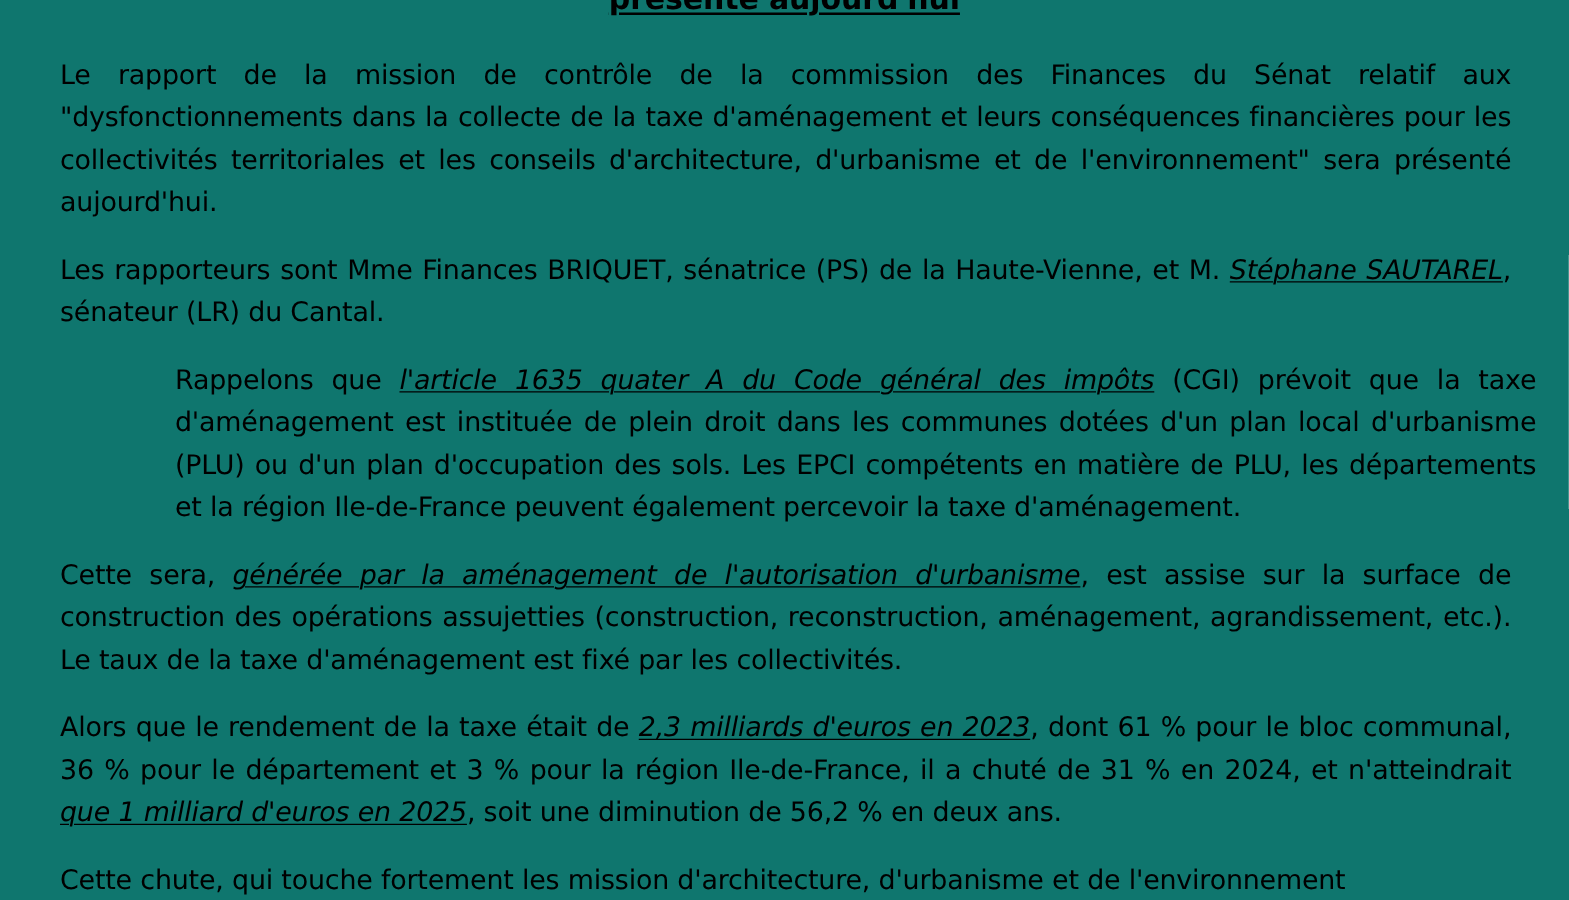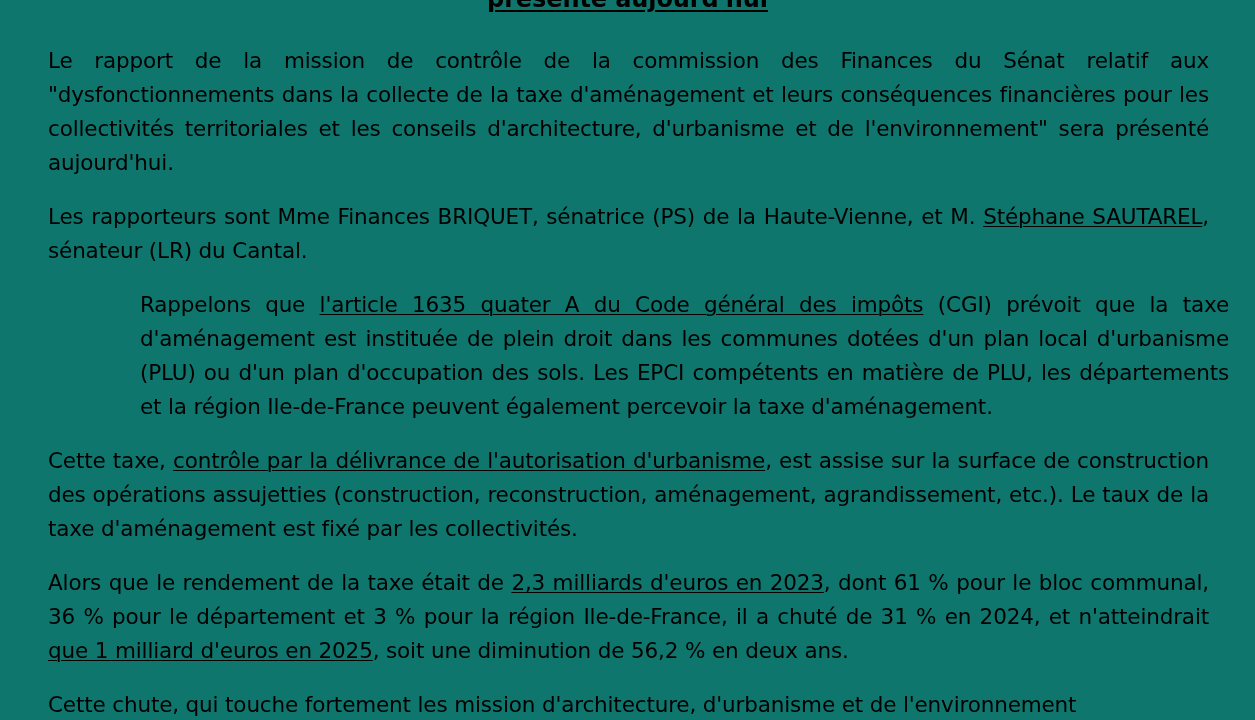--- a/index.html
+++ b/index.html
@@ -76,34 +76,35 @@
   }
 
   
   p.clipped-bottom { margin-bottom: 0; }
 
   .lnk {
     text-decoration: underline;
     text-underline-offset: 2px;
     text-decoration-thickness: 1px;
     color: #000000;
+    font-style: italic;
   }
 </style>
 </head>
 <body>
 
 <div class="page">
 
   <div class="doc-title-clip">
     <div class="doc-title"><span class="u">présenté aujourd'hui</span></div>
   </div>
 
   <div class="body-col">
 
     <p class="para"><span>Le rapport de la mission de contrôle de la commission des Finances du Sénat relatif aux "dysfonctionnements dans la collecte de la taxe d'aménagement et leurs conséquences financières pour les collectivités territoriales et les conseils d'architecture, d'urbanisme et de l'environnement" sera présenté aujourd'hui.</span></p>
     <p class="para"><span>Les rapporteurs sont Mme Finances BRIQUET, sénatrice (PS) de la Haute-Vienne, et M. </span><span class="lnk">Stéphane SAUTAREL</span><span>, sénateur (LR) du Cantal.</span></p>
     <p class="para indented"><span>Rappelons que </span><span class="lnk">l'article 1635 quater A du Code général des impôts</span><span> (CGI) prévoit que la taxe d'aménagement est instituée de plein droit dans les communes dotées d'un plan local d'urbanisme (PLU) ou d'un plan d'occupation des sols. Les EPCI compétents en matière de PLU, les départements et la région Ile-de-France peuvent également percevoir la taxe d'aménagement.</span></p>
-    <p class="para"><span>Cette taxe, </span><span class="lnk">contrôle par la délivrance de l'autorisation d'urbanisme</span><span>, est assise sur la surface de construction des opérations assujetties (construction, reconstruction, aménagement, agrandissement, etc.). Le taux de la taxe d'aménagement est fixé par les collectivités.</span></p>
+    <p class="para"><span>Cette sera, </span><span class="lnk">générée par la aménagement de l'autorisation d'urbanisme</span><span>, est assise sur la surface de construction des opérations assujetties (construction, reconstruction, aménagement, agrandissement, etc.). Le taux de la taxe d'aménagement est fixé par les collectivités.</span></p>
     <p class="para"><span>Alors que le rendement de la taxe était de </span><span class="lnk">2,3 milliards d'euros en 2023</span><span>, dont 61 % pour le bloc communal, 36 % pour le département et 3 % pour la région Ile-de-France, il a chuté de 31 % en 2024, et n'atteindrait </span><span class="lnk">que 1 milliard d'euros en 2025</span><span>, soit une diminution de 56,2 % en deux ans.</span></p>
     <p class="para clipped-bottom"><span>Cette chute, qui touche fortement les mission d'architecture, d'urbanisme et de l'environnement</span></p>
 
   </div>
 </div>
 
 </body></html>

